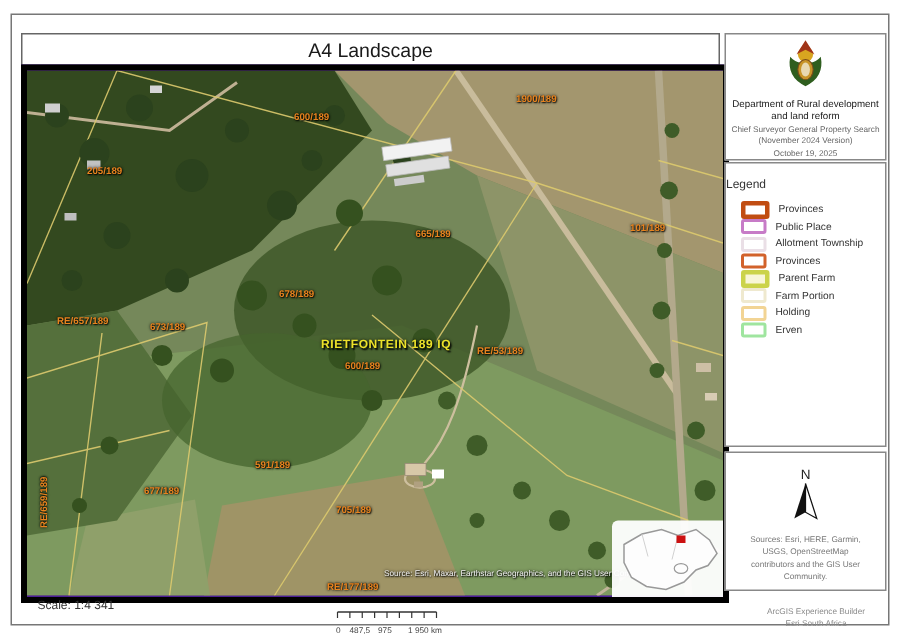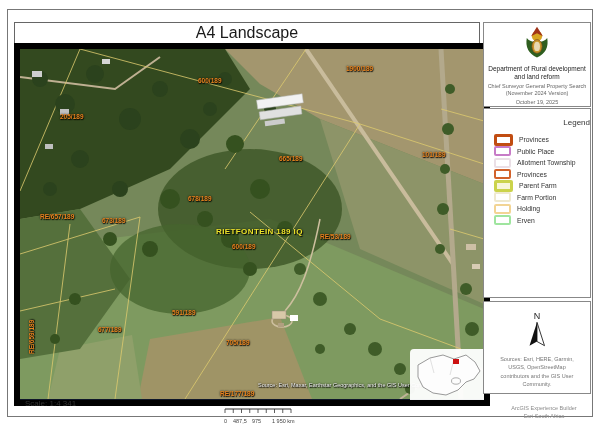--- a/index.html
+++ b/index.html
@@ -1,31 +1,31 @@
 <!DOCTYPE html>
 <html><head>
 <meta charset="utf-8">
 <style>
   html,body{margin:0;padding:0;}
   body{width:600px;height:424px;background:#fff;font-family:"Liberation Sans",sans-serif;position:relative;overflow:hidden;}
   .outer-border{position:absolute;left:7px;top:9px;width:584px;height:406px;border:1px solid #777;}
-  .title-box{position:absolute;left:14px;top:22px;width:464px;height:20px;border:1px solid #666;background:#fff;display:flex;align-items:center;justify-content:center;font-size:16px;color:#1a1a1a;}
-  .map-frame{position:absolute;left:14px;top:43px;width:464px;height:351px;border:6px solid #000000;overflow:hidden;background:#0f172a;}
+  .title-box{position:absolute;left:14px;top:22px;width:464px;height:20px;border:1px solid #666;background:#fff;display:flex;align-items:center;justify-content:center;font-size:13px;color:#1a1a1a;}
+  .map-frame{position:absolute;left:14px;top:43px;width:464px;height:351px;border:4px solid #000000;overflow:hidden;background:#4c1d95;}
   .plabel{position:absolute;font-size:6.5px;font-weight:bold;color:#e8831e;text-shadow:0 0 2px rgba(0,0,0,.95),0.5px 0.5px 1px rgba(0,0,0,.9);white-space:nowrap;}
   .plabel.vert{transform:rotate(-90deg);transform-origin:0 0;}
   .place-label{position:absolute;font-size:8px;font-weight:bold;color:#ece22a;letter-spacing:.4px;text-shadow:0 0 2px rgba(0,0,0,.95),1px 1px 1px rgba(0,0,0,.9);white-space:nowrap;}
   .map-attribution{position:absolute;left:238px;top:333px;width:190px;font-size:5.5px;color:#f2f2f2;text-shadow:0 0 2px #000,0.5px 0.5px 1px #000;}
   .inset{position:absolute;left:390px;top:300px;width:76px;height:51px;background:rgba(255,255,255,.95);border-radius:4px 0 0 0;}
   .side-box{position:absolute;left:483px;width:108px;background:#fff;border:1px solid #888;box-sizing:border-box;}
   .logo-box{top:22px;height:85px;text-align:center;padding-top:3px;}
   .dept{font-size:6.5px;color:#222;line-height:1.25;margin-top:1px;}
   .sub{font-size:5.5px;color:#666;line-height:1.3;margin-top:2px;}
   .date{font-size:5.5px;color:#666;margin-top:1px;}
   .legend-box{top:108px;height:190px;}
-  .legend-title{font-size:8px;color:#333;text-align:right;margin-top:9px;margin-bottom:7px;}
+  .legend-title{font-size:8px;color:#333;text-align:left;margin-top:9px;margin-bottom:7px;}
   .legend-item{display:flex;align-items:center;height:11.5px;padding-left:10px;}
   .swatch{width:13px;height:6px;border:2px solid #ccc;border-radius:2px;background:#fff;margin-right:6px;flex:0 0 auto;}
   .legend-label{font-size:6.8px;color:#333;white-space:nowrap;}
   .north-box{top:301px;height:93px;text-align:center;}
   .north-n{font-size:9px;color:#222;margin-top:9px;}
   .sources-text{font-size:5.5px;color:#777;line-height:1.5;width:84px;margin:4px auto 0;}
   .scale-text{position:absolute;left:25px;top:399px;font-size:8px;color:#333;}
   .scalebar-wrap{position:absolute;left:224px;top:400px;width:80px;}
   .scalebar-labels{position:relative;height:8px;font-size:5.5px;color:#444;}
   .scalebar-labels span{position:absolute;top:0;white-space:nowrap;}

